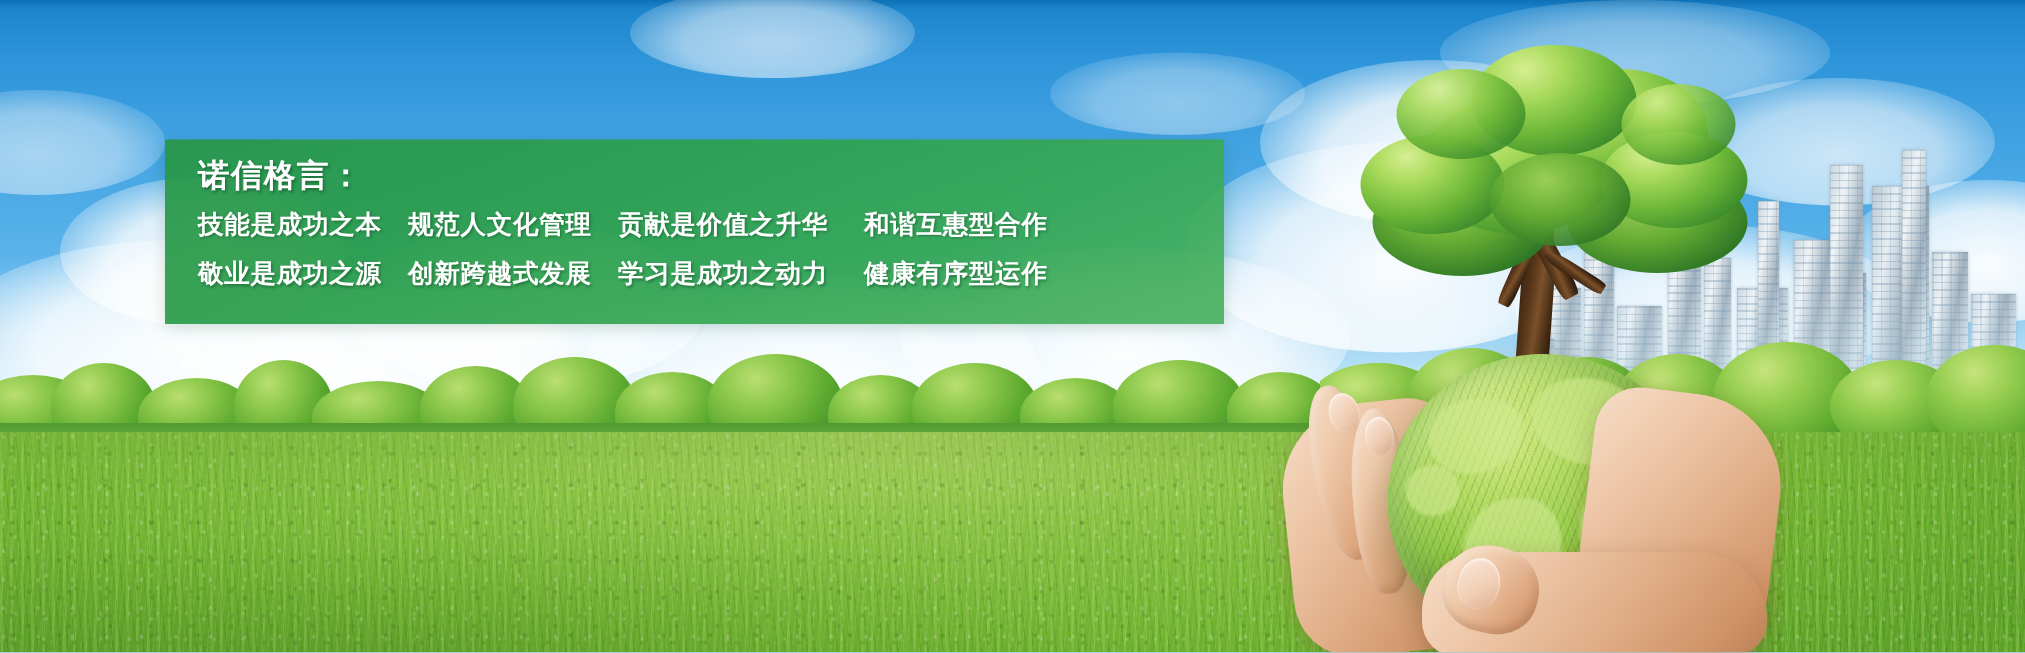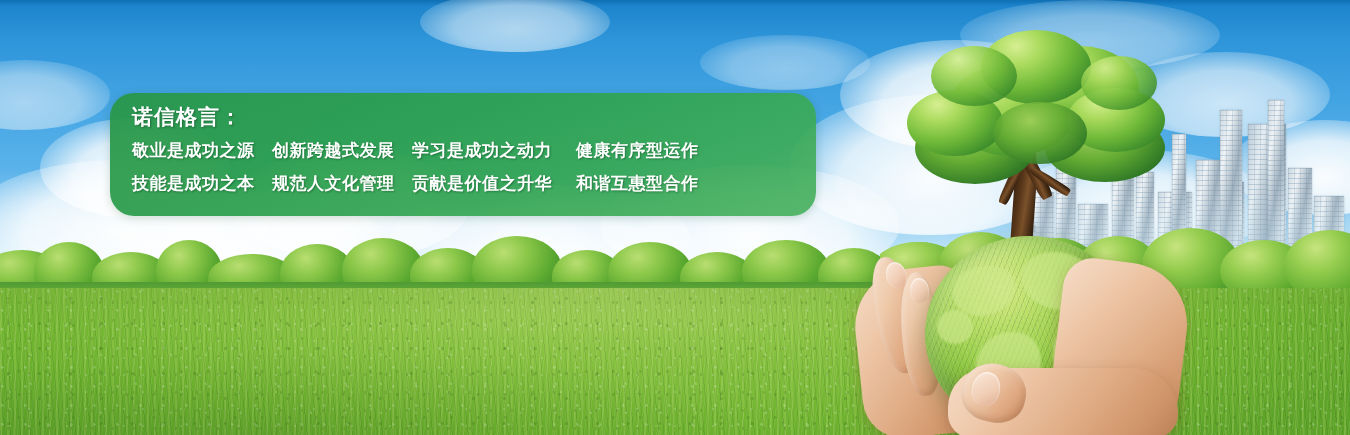--- a/index.html
+++ b/index.html
@@ -171,21 +171,21 @@
   .nail {
     position:absolute;
     background:linear-gradient(140deg,#fbeadd,#f0cdb4 60%,#dfae8f);
     border-radius:50% 50% 45% 45%;
     box-shadow:inset 0 1px 2px rgba(255,255,255,.8);
   }
 
   
   .motto-panel {
     position:absolute; left:110px; top:93px; width:706px; height:123px;
-    border-radius:24px;
+    border-radius:0;
     background:linear-gradient(155deg, rgba(40,150,72,.94) 0%,
                rgba(45,160,78,.94) 40%, rgba(55,168,84,.92) 70%,
                rgba(70,176,92,.90) 100%);
     box-shadow:0 2px 10px rgba(20,80,35,.20);
     padding:14px 0 0 22px;
   }
   .motto-title {
     color:#ffffff;
     font-size:21px;
     font-weight:bold;
@@ -328,17 +328,17 @@
     <div class="globe-fuzz"></div>
   </div>
 
   <div class="hand" style="left:1056px; top:262px; width:128px; height:173px; border-radius:30px 62px 46px 30px; transform:rotate(7deg);"></div>
   <div class="hand" style="left:948px; top:368px; width:230px; height:70px; border-radius:60px 70px 36px 36px;"></div>
   <div class="finger" style="left:962px; top:364px; width:64px; height:58px; transform:rotate(12deg);"></div>
   <div class="nail" style="left:972px; top:372px; width:28px; height:34px; transform:rotate(12deg);"></div>
 
   <div class="motto-panel">
     <div class="motto-title">诺信格言：</div>
+    <div class="motto-line">技能是成功之本　规范人文化管理　贡献是价值之升华　 和谐互惠型合作</div>
     <div class="motto-line">敬业是成功之源　创新跨越式发展　学习是成功之动力　 健康有序型运作</div>
-    <div class="motto-line">技能是成功之本　规范人文化管理　贡献是价值之升华　 和谐互惠型合作</div>
   </div>
 
 </div>
 
 </body></html>

